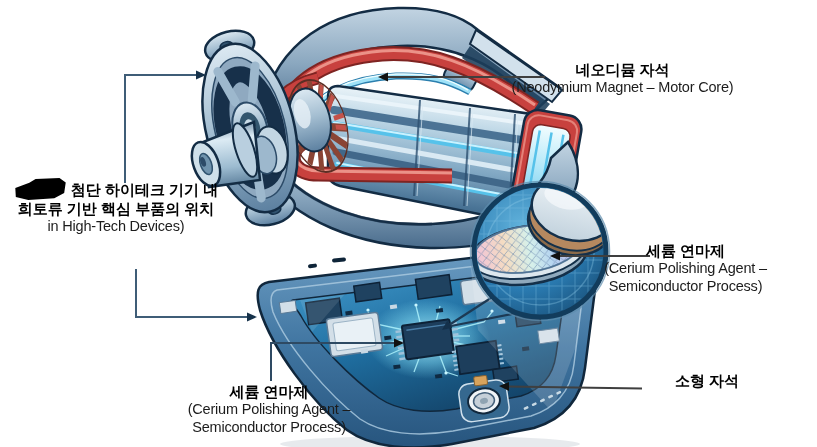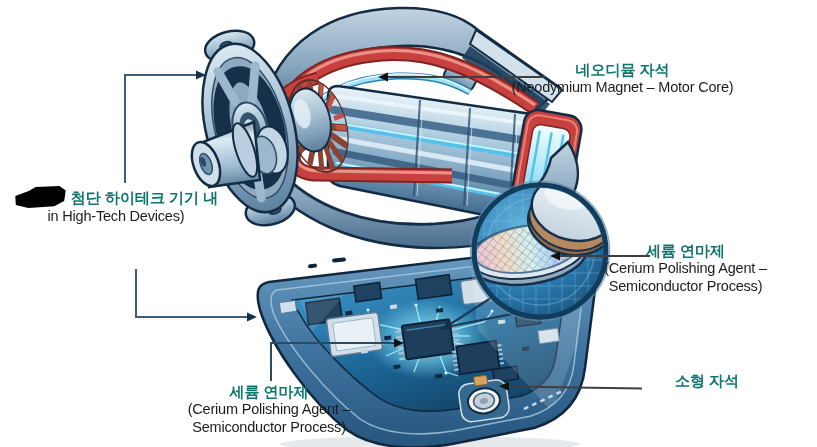--- a/index.html
+++ b/index.html
@@ -2,21 +2,21 @@
 <html><head>
 <meta charset="utf-8">
 <style>
   html,body{margin:0;padding:0;background:#fff;}
   #canvas{
     position:relative;width:817px;height:447px;background:#ffffff;overflow:hidden;
     font-family:"Liberation Sans","DejaVu Sans",sans-serif;color:#141414;
   }
   #art{position:absolute;left:0;top:0;}
   .label{position:absolute;text-align:center;line-height:1.22;}
-  .label .ko{font-weight:700;font-size:15px;white-space:nowrap;color:#0f766e;}
+  .label .ko{font-weight:700;font-size:15px;white-space:nowrap;color:#000000;}
   .label .en{font-weight:400;font-size:14.5px;white-space:nowrap;color:#1c1c1c;letter-spacing:-0.2px;}
   .redaction{
     display:inline-block;width:52px;height:22px;background:#000;margin-right:5px;vertical-align:-5px;
     clip-path:polygon(3% 45%,30% 22%,42% 4%,88% 0%,100% 20%,97% 68%,78% 92%,28% 100%,4% 86%);
   }
 </style>
 </head>
 <body>
 
 <div id="canvas">
@@ -382,22 +382,23 @@
     <polygon points="550,256 560,251.5 560,260.5" fill="#111111"></polygon>
 
     <polyline points="271,381 271,343 395,343" fill="none" stroke="#2e4a63" stroke-width="2"></polyline>
     <polygon points="404,343 394,338.5 394,347.5" fill="#111111"></polygon>
 
     <line x1="508" y1="386.5" x2="642" y2="388.5" stroke="#3f3f3f" stroke-width="1.8"></line>
     <polygon points="499,386 509,382 509,391" fill="#111111"></polygon>
   </g>
 </svg>
 
-<div class="label" style="left:8px;top:186px;width:216px;">
+<div class="label" style="left:8px;top:178px;width:216px;">
   <div class="ko"><span class="redaction"></span><span>첨단 하이테크 기기 내</span></div>
+  <div class="ko">희토류 기반 핵심 부품의 위치</div>
   <div class="en">in High-Tech Devices)</div>
 </div>
 
 <div class="label" style="left:480px;top:61px;width:285px;">
   <div class="ko">네오디뮴 자석</div>
   <div class="en">(Neodymium Magnet – Motor Core)</div>
 </div>
 
 <div class="label" style="left:578px;top:242px;width:215px;">
   <div class="ko">세륨 연마제</div>

